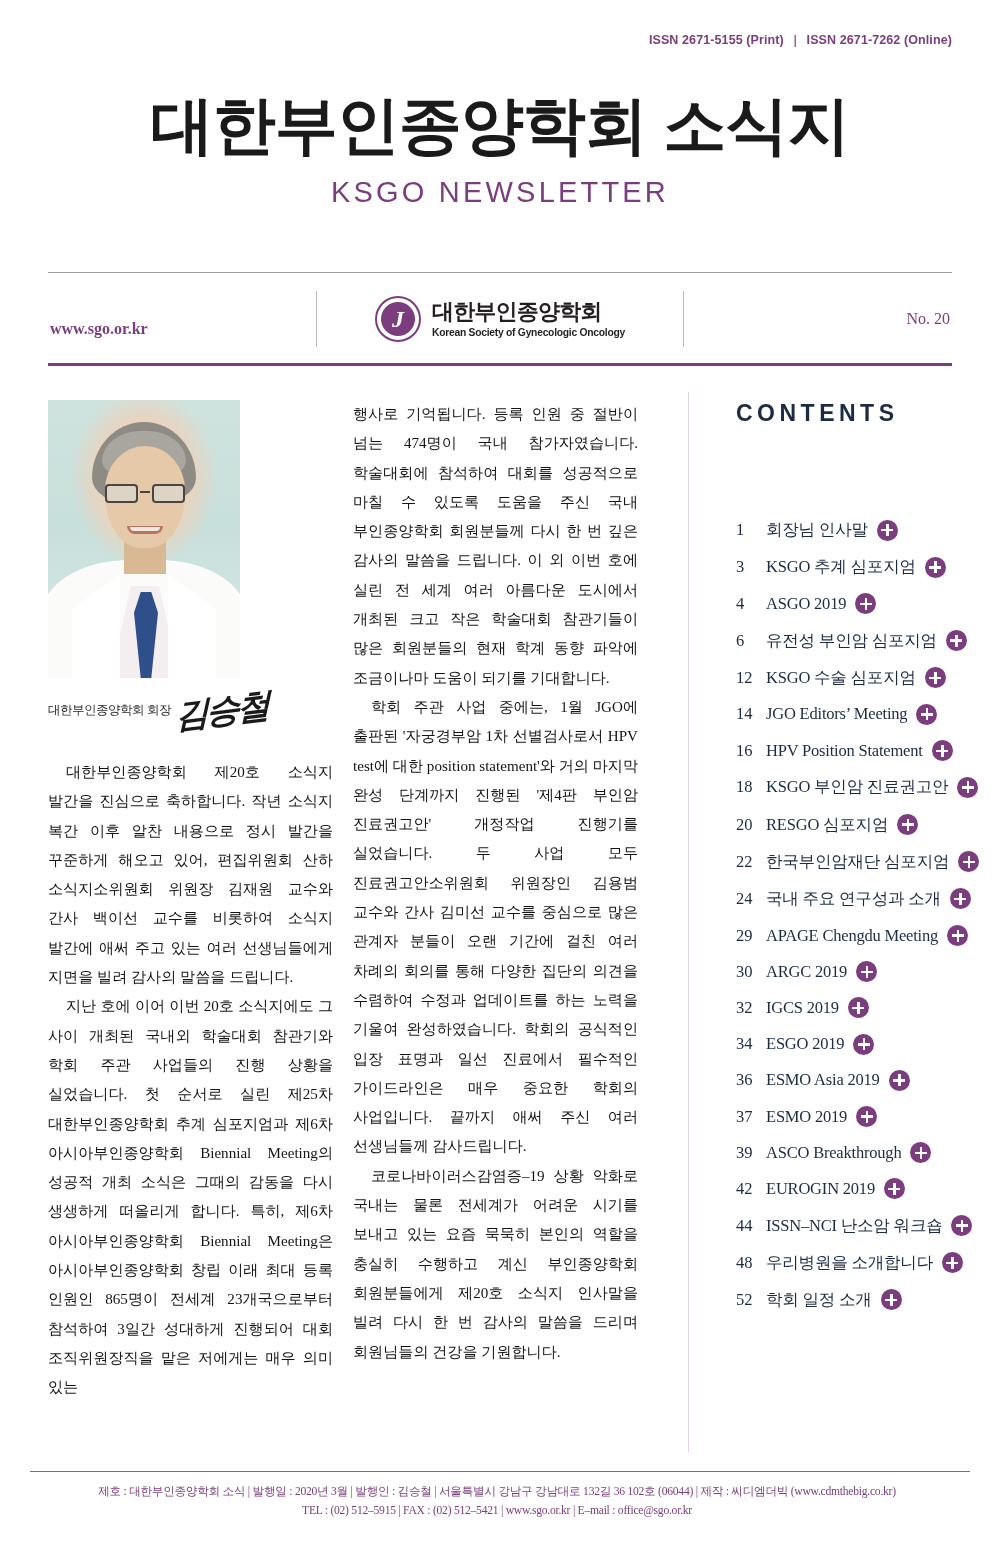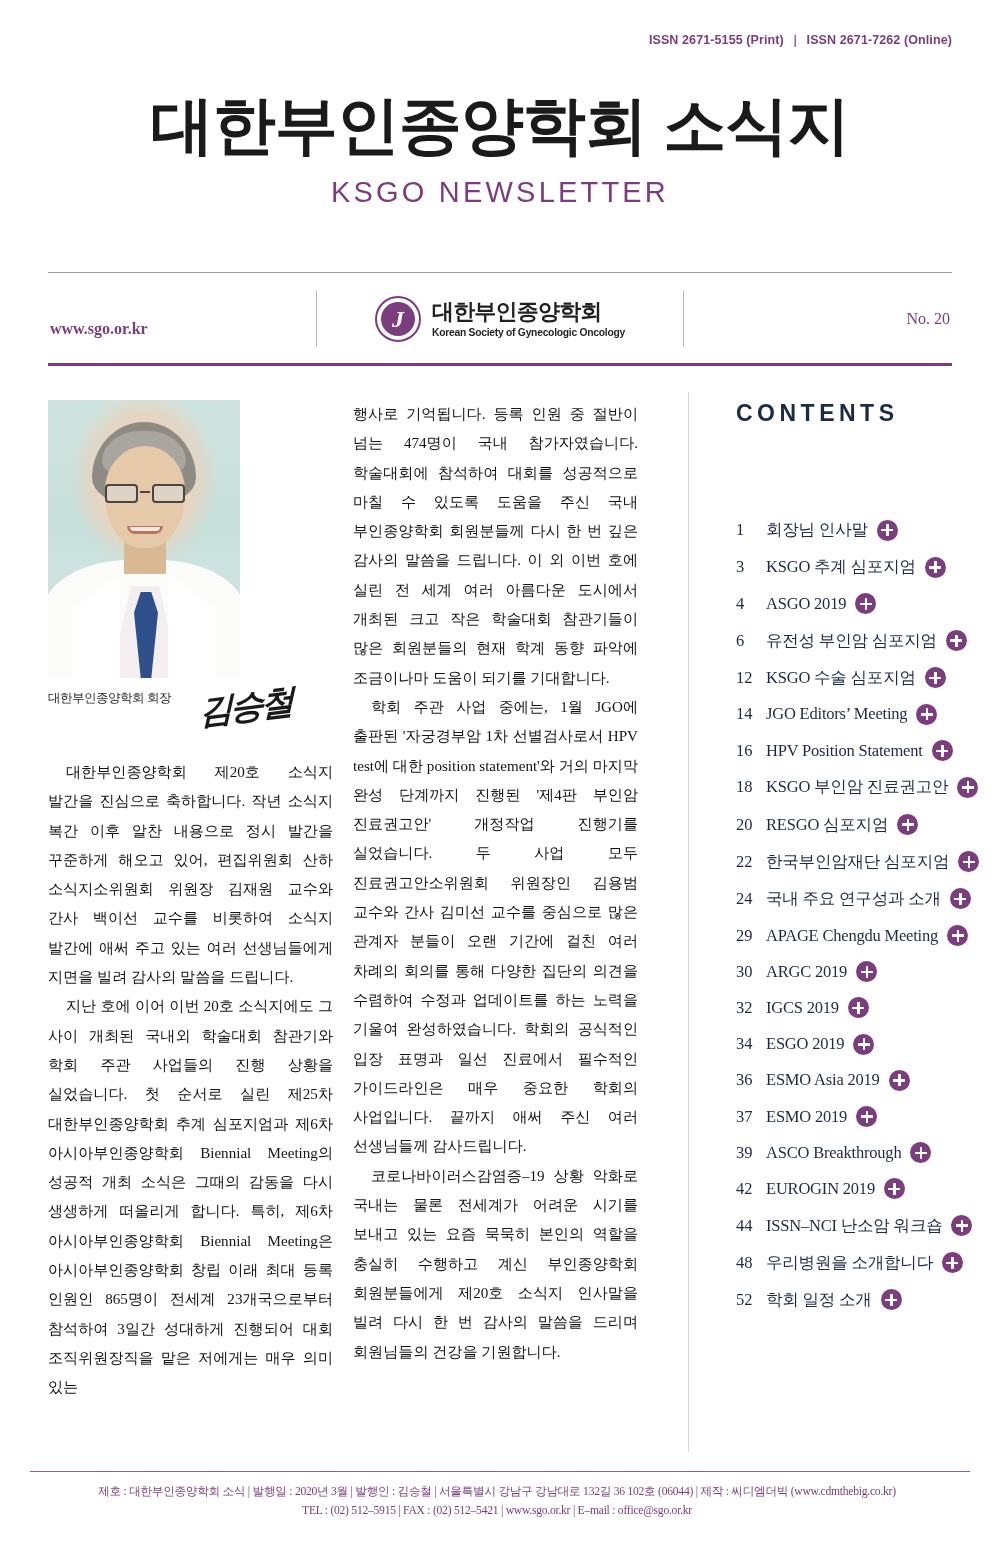--- a/index.html
+++ b/index.html
@@ -242,22 +242,22 @@
   }
   .p-lapel-l, .p-lapel-r {
     position: absolute; bottom: 0; width: 48px; height: 104px; background: #ffffff;
   }
   .p-lapel-l { left: 24px; clip-path: polygon(100% 0, 100% 100%, 0 100%, 0 34%); }
   .p-lapel-r { right: 24px; clip-path: polygon(0 0, 100% 34%, 100% 100%, 0 100%); }
 
   .signature-row {
     margin-top: 12px;
     display: flex;
-    align-items: flex-start;
-    gap: 28px;
+    align-items: center;
+    gap: 4px;
     height: 44px;
   }
   .sig-label {
     font-family: "Liberation Sans", sans-serif;
     font-size: 12.5px;
     color: #231f20;
     letter-spacing: -0.5px;
     padding-bottom: 4px;
     white-space: nowrap;
   }

